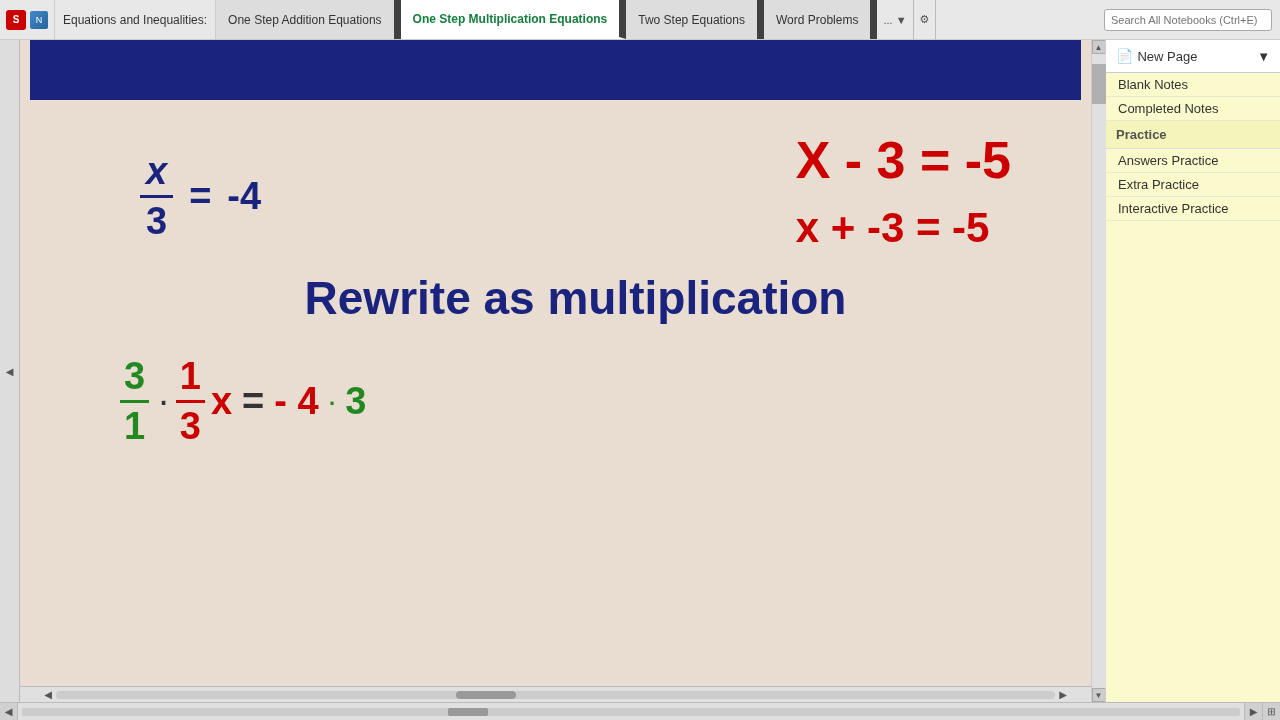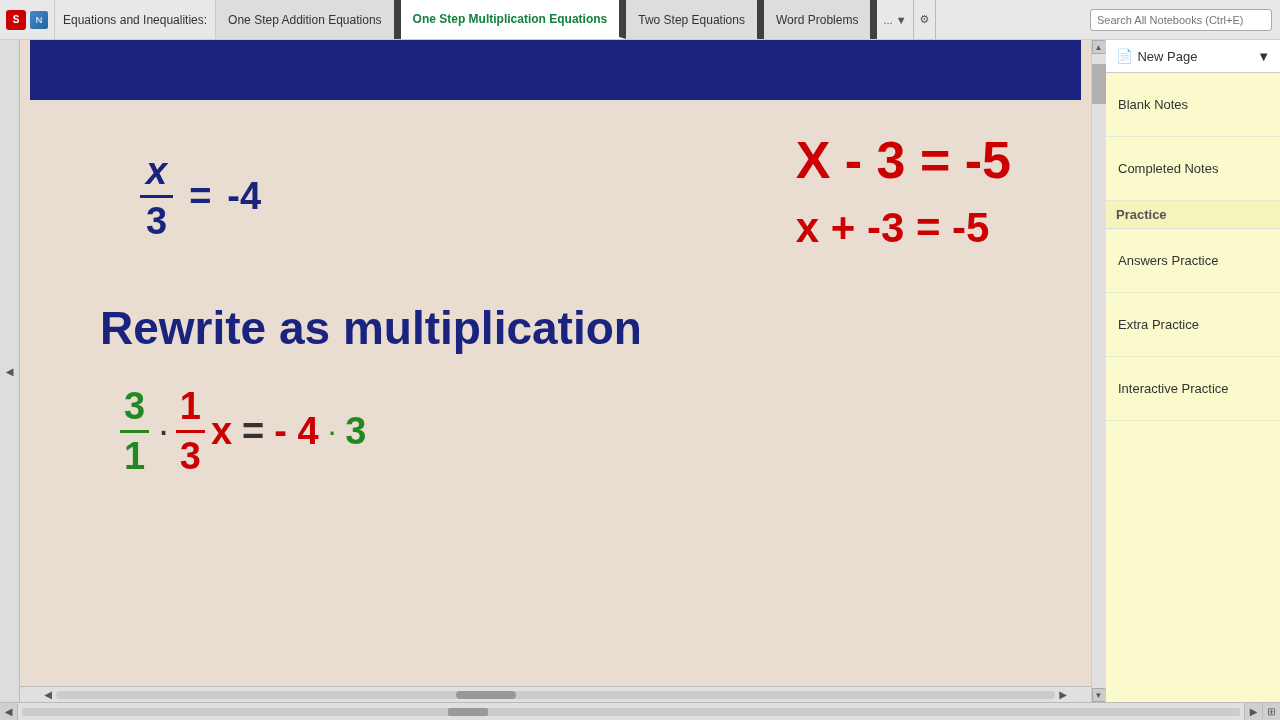--- a/index.html
+++ b/index.html
@@ -103,21 +103,21 @@
     }
 
     .search-box {
       display: flex;
       align-items: center;
       padding: 0 8px;
       gap: 4px;
     }
 
     .search-input {
-      width: 182px;
+      width: 168px;
       height: 22px;
       border: 1px solid #aaa;
       border-radius: 3px;
       padding: 0 6px;
       font-size: 11px;
       background: white;
     }
 
     
     #main {
@@ -233,22 +233,23 @@
       font-weight: bold;
       color: #cc0000;
       font-family: Arial, sans-serif;
     }
 
     
     .rewrite-text {
       font-size: 46px;
       font-weight: bold;
       color: #1a237e;
-      margin-top: 58px;
+      margin-top: 28px;
       margin-left: 40px;
+      text-align: center;
     }
 
     
     .mult-expr {
       display: flex;
       align-items: flex-start;
       margin-top: 30px;
       margin-left: 60px;
       gap: 4px;
     }
@@ -406,21 +407,21 @@
     }
 
     .new-page-dropdown {
       margin-left: auto;
       display: flex;
       align-items: center;
       gap: 4px;
     }
 
     .sidebar-item {
-      padding: 24px 12px;
+      padding: 4px 12px;
       font-size: 13px;
       color: #333;
       cursor: pointer;
       border-bottom: 1px solid #e8e8d0;
     }
 
     .sidebar-category {
       padding: 6px 10px;
       font-size: 13px;
       font-weight: bold;

